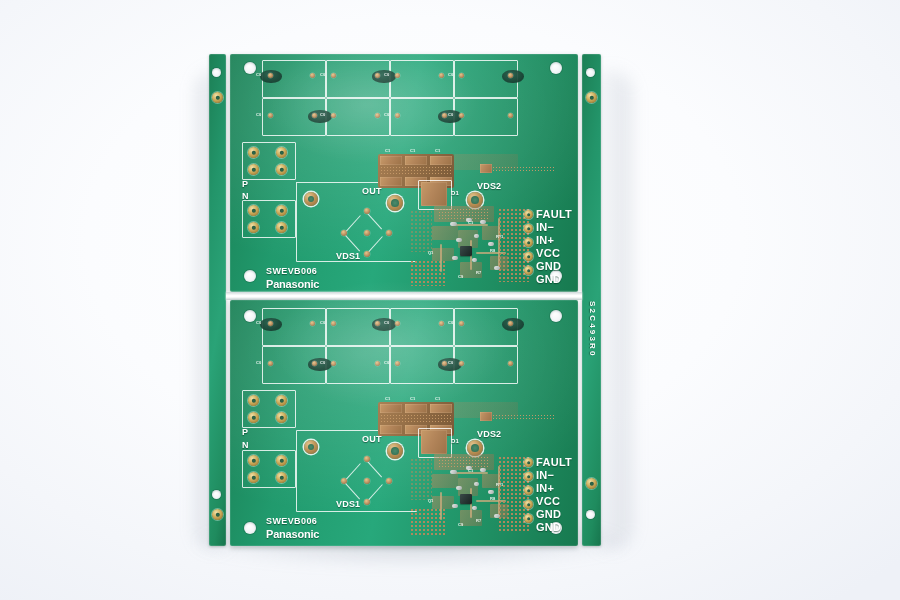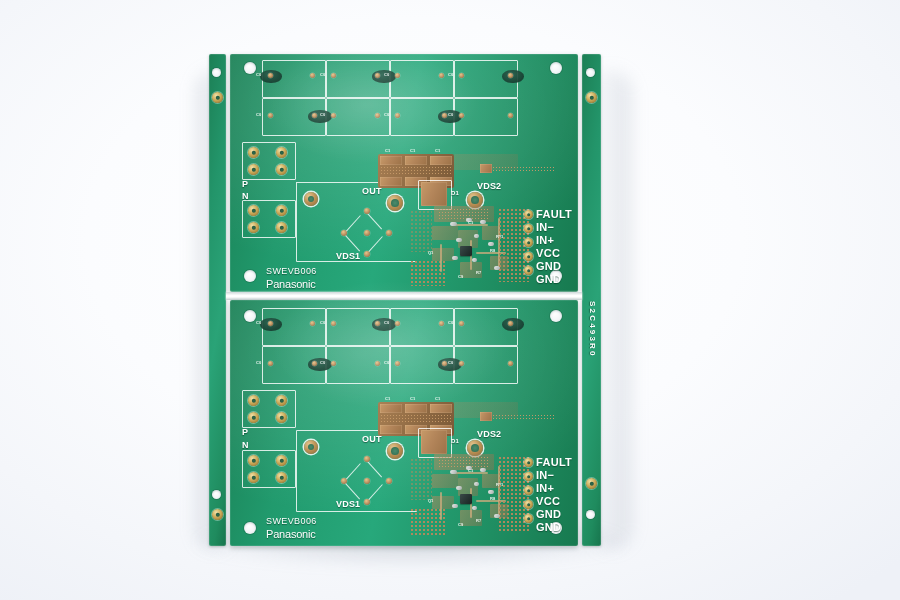--- a/index.html
+++ b/index.html
@@ -95,21 +95,21 @@
         linear-gradient(115deg, rgba(178,140,96,.55), rgba(150,116,78,.42));
         border-radius:1px;}
   .trace{position:absolute;background:rgba(208,172,126,.75);border-radius:1px;}
   .wline{position:absolute;background:rgba(255,255,255,.8);transform-origin:0 0;height:1px;}
   .vtxt{position:absolute;color:#ffffff;font-weight:700;font-size:8px;
         letter-spacing:2.2px;white-space:nowrap;
         transform:rotate(90deg);transform-origin:0 0;
         text-shadow:0 1px 1px rgba(0,50,30,.5);}
   .pinlbl{position:absolute;color:#ffffff;font-weight:700;font-size:11px;
         letter-spacing:.3px;text-shadow:0 1px 1px rgba(0,50,30,.55);}
-  .brand{position:absolute;color:#ffffff;font-weight:400;
+  .brand{position:absolute;color:#ffffff;font-weight:700;
         text-shadow:0 1px 1px rgba(0,50,30,.6);}
   .tiny{position:absolute;color:rgba(255,255,255,.9);font-size:4px;
         font-weight:700;white-space:nowrap;}
   .glare{position:absolute;pointer-events:none;border-radius:50%;
         background:radial-gradient(ellipse at 50% 50%, rgba(255,255,255,.16), rgba(255,255,255,0) 70%);}
 </style>
 </head>
 <body>
 
 <div id="stage">

